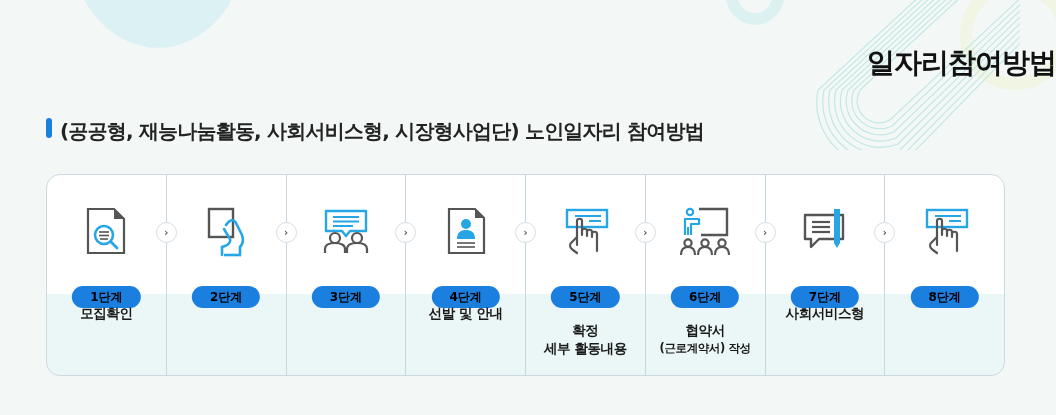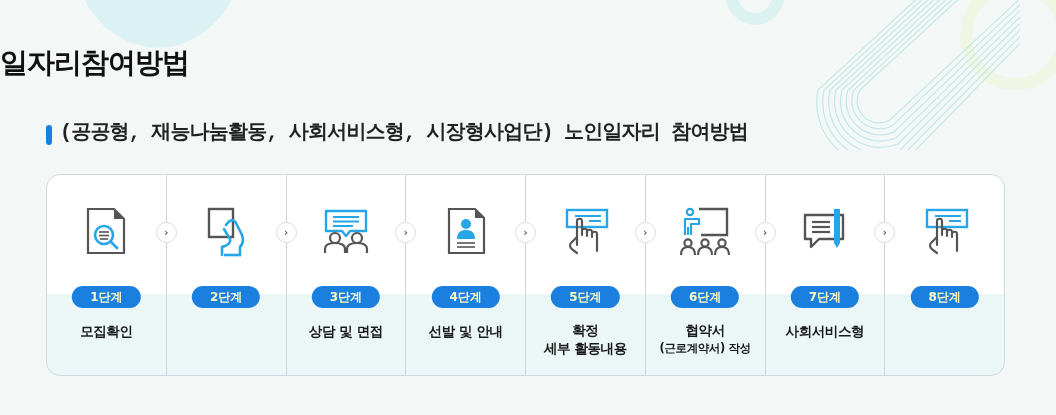--- a/index.html
+++ b/index.html
@@ -16,30 +16,29 @@
     background: #d8eff3;
     border-radius: 40% 60% 55% 45% / 45% 40% 60% 55%;
     transform: rotate(-25deg);
     opacity: 0.9;
   }
   .deco-ring-teal { left: 725px; top: -40px; width: 60px; height: 65px; border: 12px solid #d6f0ef; border-radius: 50%; opacity: 0.8; }
   .deco-ring-yellow { left: 960px; top: -20px; width: 110px; height: 110px; border: 12px solid #eef4dc; border-radius: 50%; opacity: 0.7; }
 
   .page-title {
     position: absolute; left: 0; right: 0; top: 44px;
-    text-align: left;
+    text-align: right;
     font-size: 28px; font-weight: bold; letter-spacing: -1px;
     color: #111;
   }
   .section-title {
     position: absolute; left: 46px; top: 118px;
-    display: flex; align-items: flex-end;
+    display: flex; align-items: flex-start;
     font-size: 20px; font-weight: bold; letter-spacing: -0.8px;
     color: #222;
-    font-family: Liberation Mono, monospace;
   }
   .section-title .bar {
     width: 6px; height: 20px; border-radius: 3px;
     background: #1a80e0; margin-right: 8px;
   }
 
   .steps-card {
     position: absolute; left: 46px; top: 174px;
     width: 959px; height: 202px;
     border: 1px solid #cdd9e0;
@@ -55,27 +54,27 @@
     border-right: 1px solid #c9d6de;
   }
   .step:last-child { border-right: none; }
   .step-icon {
     position: absolute; left: 50%; top: 30px;
     width: 52px; height: 52px; transform: translateX(-50%);
   }
   .step-icon svg { width: 52px; height: 52px; display: block; }
   .step-badge {
     position: absolute; left: 50%; top: 111px; transform: translateX(-50%);
-    background: #1b7fe0; color: #fef9c3;
+    background: #1b7fe0; color: #000000;
     font-size: 12px; font-weight: bold;
     height: 22px; line-height: 22px; padding: 0 18px;
     border-radius: 11px; white-space: nowrap;
   }
   .step-label {
-    position: absolute; left: 4px; right: 4px; top: 147px;
+    position: absolute; left: 4px; right: 4px; top: 129px;
     text-align: center; font-size: 13.5px; font-weight: bold;
     color: #1a1a1a; line-height: 18px; letter-spacing: -0.4px;
   }
   .step-label .sub { font-size: 11.5px; text-align: center; }
   .step-label.two-line { top: 146px; }
   .arrow {
     position: absolute; right: -11px; top: 47px;
     width: 21px; height: 21px; border-radius: 50%;
     background: #fff; border: 1px solid #d5dde3;
     z-index: 2; display: flex; align-items: center; justify-content: center;
@@ -154,21 +153,20 @@
         <circle cx="15" cy="33" r="5" fill="#fff" stroke="#555" stroke-width="2.2"></circle>
         <path d="M5 48 V44 C5 40 9 38 15 38 C21 38 25 40 25 44 V48" fill="none" stroke="#555" stroke-width="2.2"></path>
         <circle cx="37" cy="33" r="5" fill="#fff" stroke="#555" stroke-width="2.2"></circle>
         <path d="M27 48 V44 C27 40 31 38 37 38 C43 38 47 40 47 44 V48" fill="none" stroke="#555" stroke-width="2.2"></path>
       </svg>
     </div>
     <div class="arrow">
         <span>›</span>
       </div>
     <div class="step-badge">3단계</div>
-    <div class="step-label">상담 및 면접</div>
   </div>
 
   <div class="step">
     <div class="step-icon">
       <svg viewBox="0 0 52 52">
         <path d="M9 4 H35 L44 13 V48 H9 Z" fill="#fff" stroke="#555" stroke-width="2.2"></path>
         <path d="M35 4 V13 H44 Z" fill="#555"></path>
         <circle cx="26" cy="19" r="5" fill="#27a6e6"></circle>
         <path d="M17 34 C17 27 21 25 26 25 C31 25 35 27 35 34 Z" fill="#27a6e6"></path>
         <line x1="17" y1="38" x2="35" y2="38" stroke="#555" stroke-width="1.6"></line>

